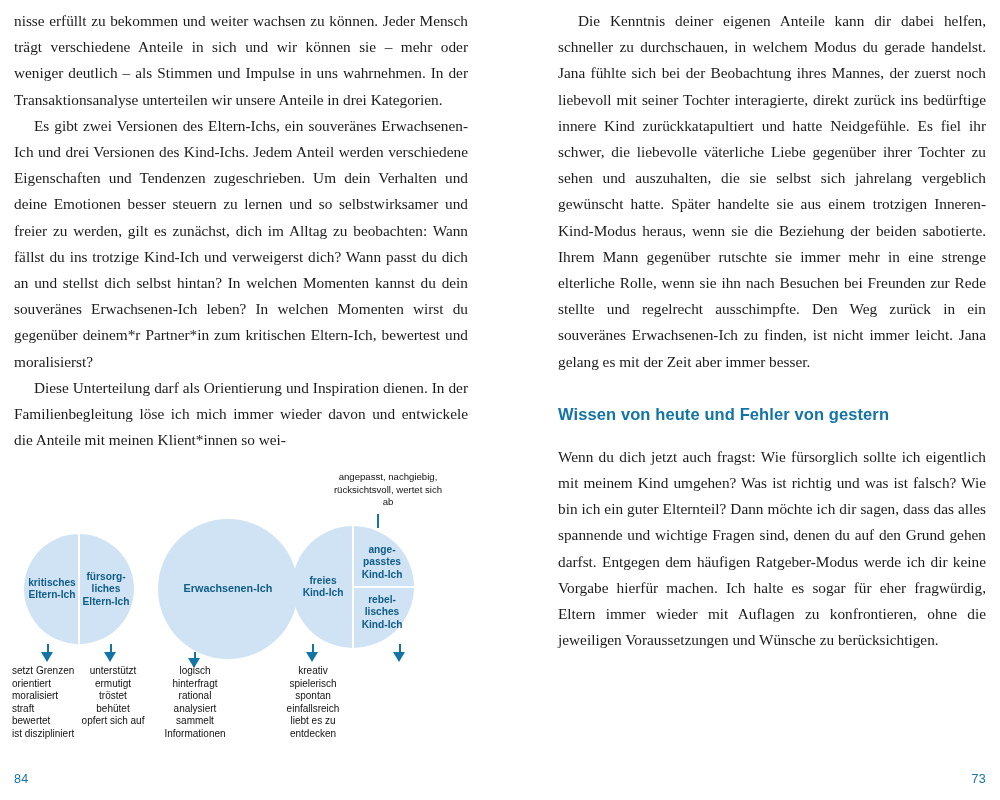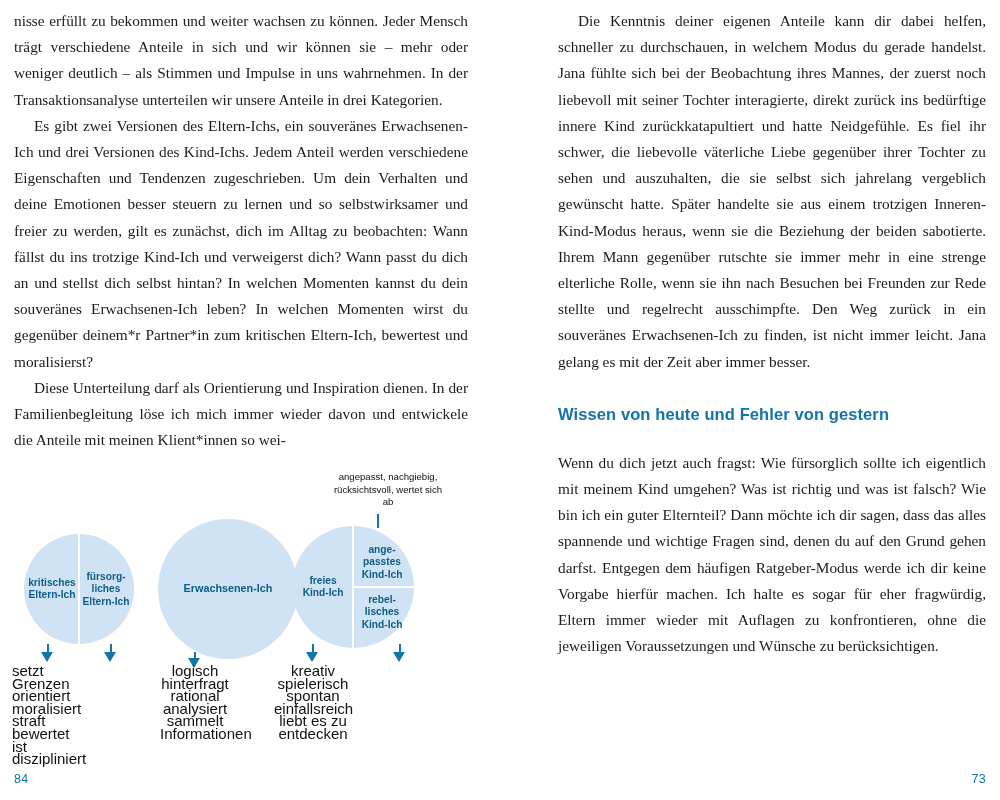--- a/index.html
+++ b/index.html
@@ -54,21 +54,21 @@
   }
   .folio-left { left: 14px; }
   .folio-right { right: 14px; }
 
   
   .section-heading {
     font-family: "Liberation Sans", sans-serif;
     font-size: 16.5px;
     font-weight: bold;
     color: #1274a7;
-    margin: 30px 0 26px 0;
+    margin: 30px 0 20px 0;
     letter-spacing: 0.1px;
   }
 
   
   .figure {
     position: absolute;
     left: 0;
     top: 466px;
     width: 500px;
     height: 300px;
@@ -124,21 +124,21 @@
     border-right: 6.5px solid transparent;
     border-top: 10px solid #1274a7;
   }
   .arrow-stem {
     position: absolute;
     background: #1274a7;
     width: 1.6px;
   }
   .leg {
     position: absolute;
-    font-size: 15px;
+    font-size: 10px;
     line-height: 12.6px;
     color: #111;
   }
   .leg-left { text-align: left; }
   .leg-center { text-align: center; }
 </style>
 </head>
 <body>
 
 <div class="spread">
@@ -181,20 +181,21 @@
       <div class="arrow-stem" style="left:194px; top:186px; height:8px;"></div>
       <div class="arrow" style="left:188px; top:192px;"></div>
 
       <div class="arrow-stem" style="left:312px; top:178px; height:10px;"></div>
       <div class="arrow" style="left:306px; top:186px;"></div>
 
       <div class="arrow-stem" style="left:399px; top:178px; height:10px;"></div>
       <div class="arrow" style="left:393px; top:186px;"></div>
 
       <div class="leg leg-left" style="left:12px; top:199px; width:74px;">setzt Grenzen<br>orientiert<br>moralisiert<br>straft<br>bewertet<br>ist diszipliniert</div>
+      <div class="leg leg-center" style="left:80px; top:199px; width:66px;">unterstützt<br>ermutigt<br>tröstet<br>behütet<br>opfert sich auf</div>
       <div class="leg leg-center" style="left:160px; top:199px; width:70px;">logisch<br>hinterfragt<br>rational<br>analysiert<br>sammelt<br>Informationen</div>
       <div class="leg leg-center" style="left:274px; top:199px; width:78px;">kreativ<br>spielerisch<br>spontan<br>einfallsreich<br>liebt es zu<br>entdecken</div>
 
     </div>
 
     <div class="folio folio-left">84</div>
   </div>
 
   <div class="page page-right">
     <p class="indent">Die Kenntnis deiner eigenen Anteile kann dir dabei helfen, schneller zu durchschauen, in welchem Modus du gerade handelst. Jana fühlte sich bei der Beobachtung ihres Mannes, der zuerst noch liebevoll mit seiner Tochter interagierte, direkt zurück ins bedürftige innere Kind zurückkatapultiert und hatte Neidgefühle. Es fiel ihr schwer, die liebevolle väterliche Liebe gegenüber ihrer Tochter zu sehen und auszuhalten, die sie selbst sich jahrelang vergeblich gewünscht hatte. Später handelte sie aus einem trotzigen Inneren-Kind-Modus heraus, wenn sie die Beziehung der beiden sabotierte. Ihrem Mann gegenüber rutschte sie immer mehr in eine strenge elterliche Rolle, wenn sie ihn nach Besuchen bei Freunden zur Rede stellte und regelrecht ausschimpfte. Den Weg zurück in ein souveränes Erwachsenen-Ich zu finden, ist nicht immer leicht. Jana gelang es mit der Zeit aber immer besser.</p>

